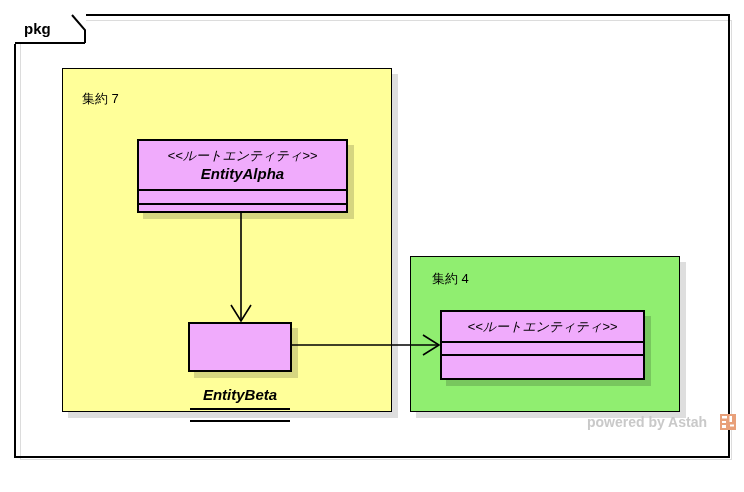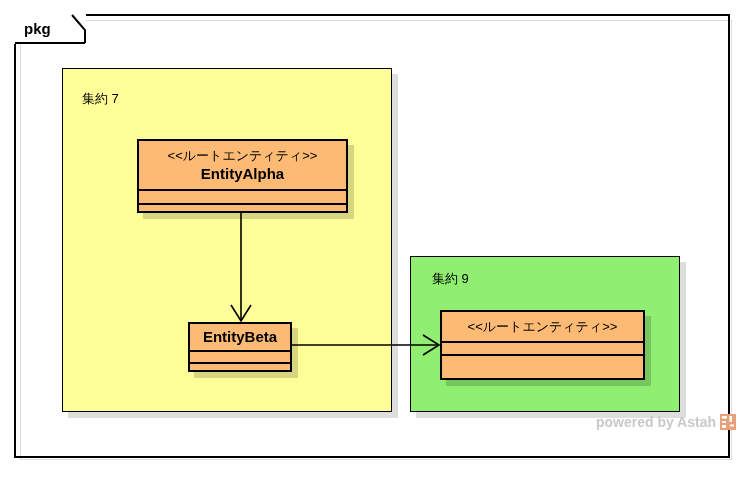--- a/index.html
+++ b/index.html
@@ -83,23 +83,24 @@
 
   
   .cls-shadow {
     position: absolute;
     background: rgba(0,0,0,0.16);
   }
   .cls {
     position: absolute;
     box-sizing: border-box;
     border: 2px solid #000000;
-    background: #fdba74;
+    background: #f0abfc;
     display: flex;
     flex-direction: column;
+    font-style: italic;
   }
   .cls-head {
     flex: 0 0 auto;
     padding: 6px 6px 6px 6px;
     text-align: center;
     border-bottom: 2px solid #000000;
     box-sizing: border-box;
   }
   .cls-stereotype {
     font-size: 13px;
@@ -125,21 +126,21 @@
     box-sizing: border-box;
   }
 
   #cls-alpha        { left: 137px; top: 139px; width: 211px; height: 74px; }
   #cls-alpha-shadow { left: 143px; top: 145px; width: 211px; height: 74px; }
   #cls-alpha .cls-attrs { flex: 0 0 14px; }
   #cls-alpha .cls-ops   { flex: 0 0 14px; }
 
   #cls-beta         { left: 188px; top: 322px; width: 104px; height: 50px; }
   #cls-beta-shadow  { left: 194px; top: 328px; width: 104px; height: 50px; }
-  #cls-beta .cls-head { padding: 3px 6px 4px 6px; }
+  #cls-beta .cls-head { padding: 17px 6px 4px 6px; margin-top: 44px; }
   #cls-beta .cls-attrs { flex: 0 0 12px; }
   #cls-beta .cls-ops   { flex: 0 0 12px; }
 
   #cls-gamma        { left: 440px; top: 310px; width: 205px; height: 70px; }
   #cls-gamma-shadow { left: 446px; top: 316px; width: 205px; height: 70px; }
   #cls-gamma .cls-attrs { flex: 0 0 13px; }
   #cls-gamma .cls-ops   { flex: 0 0 13px; }
 
   
   #connectors {
@@ -149,21 +150,21 @@
     pointer-events: none;
   }
 
   
   .watermark {
     position: absolute;
     right: 8px;
     bottom: 5px;
     display: flex;
     align-items: center;
-    gap: 4px;
+    gap: 13px;
   }
   .watermark-text {
     font-size: 14px;
     font-weight: bold;
     color: #c9c9c9;
     letter-spacing: 0px;
     line-height: 16px;
   }
   .watermark-logo {
     width: 16px;
@@ -188,21 +189,21 @@
     </svg>
   </div>
   <div class="pkg-tab-label">pkg</div>
 
   <div class="region-shadow" id="region-1-shadow"></div>
   <div class="region" id="region-1"></div>
   <div class="region-label" id="region-1-label">集約 7</div>
 
   <div class="region-shadow" id="region-2-shadow"></div>
   <div class="region" id="region-2"></div>
-  <div class="region-label" id="region-2-label">集約 9</div>
+  <div class="region-label" id="region-2-label">集約 4</div>
 
   <svg id="connectors" xmlns="http://www.w3.org/2000/svg">
 
     <g>
       <line x1="241" y1="213" x2="241" y2="321" stroke="#000000" stroke-width="1.6"></line>
       <polyline points="231,305 241,321 251,305" fill="none" stroke="#000000" stroke-width="1.6"></polyline>
     </g>
 
     <g>
       <line x1="292" y1="345" x2="439" y2="345" stroke="#000000" stroke-width="1.6"></line>

